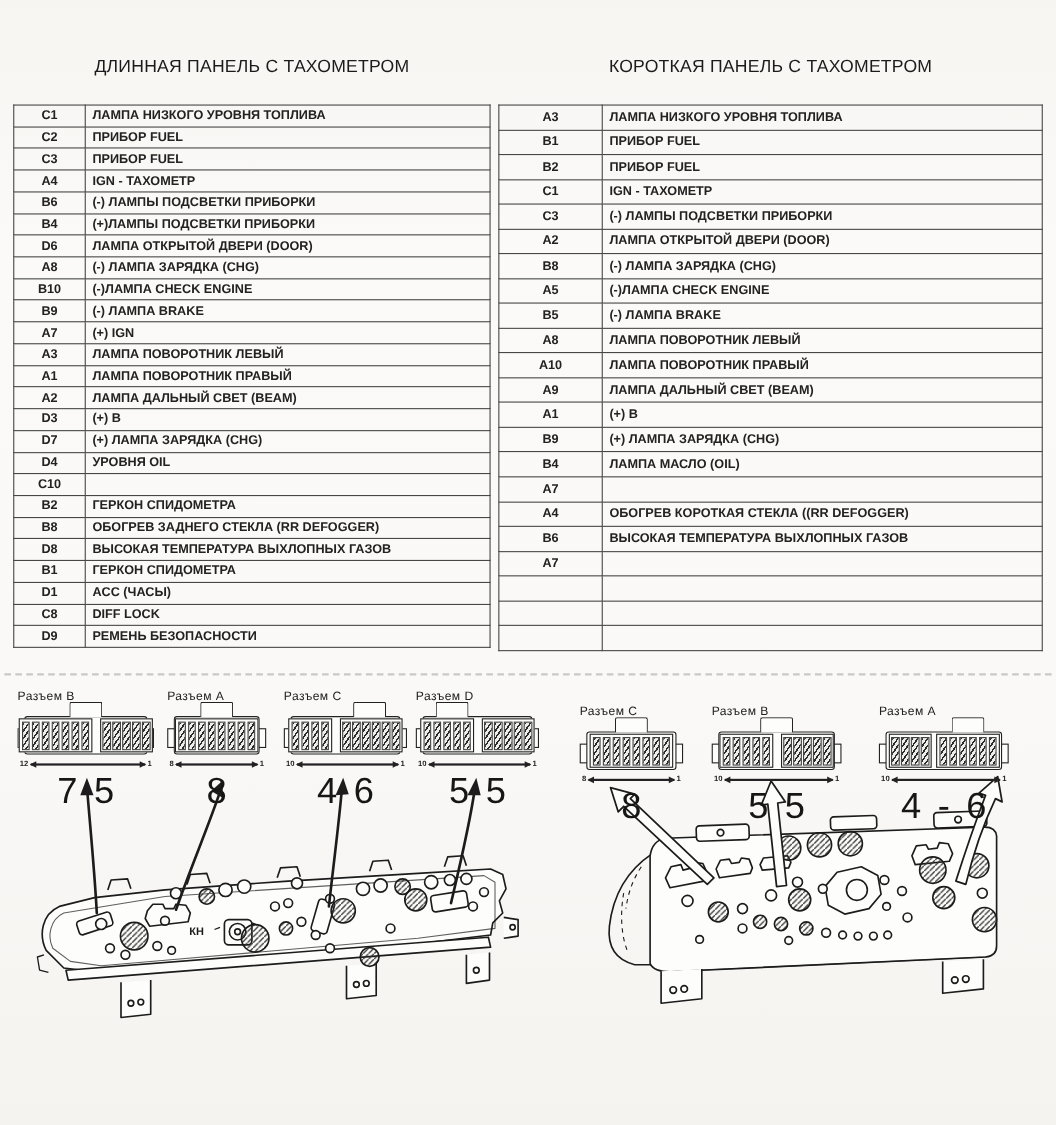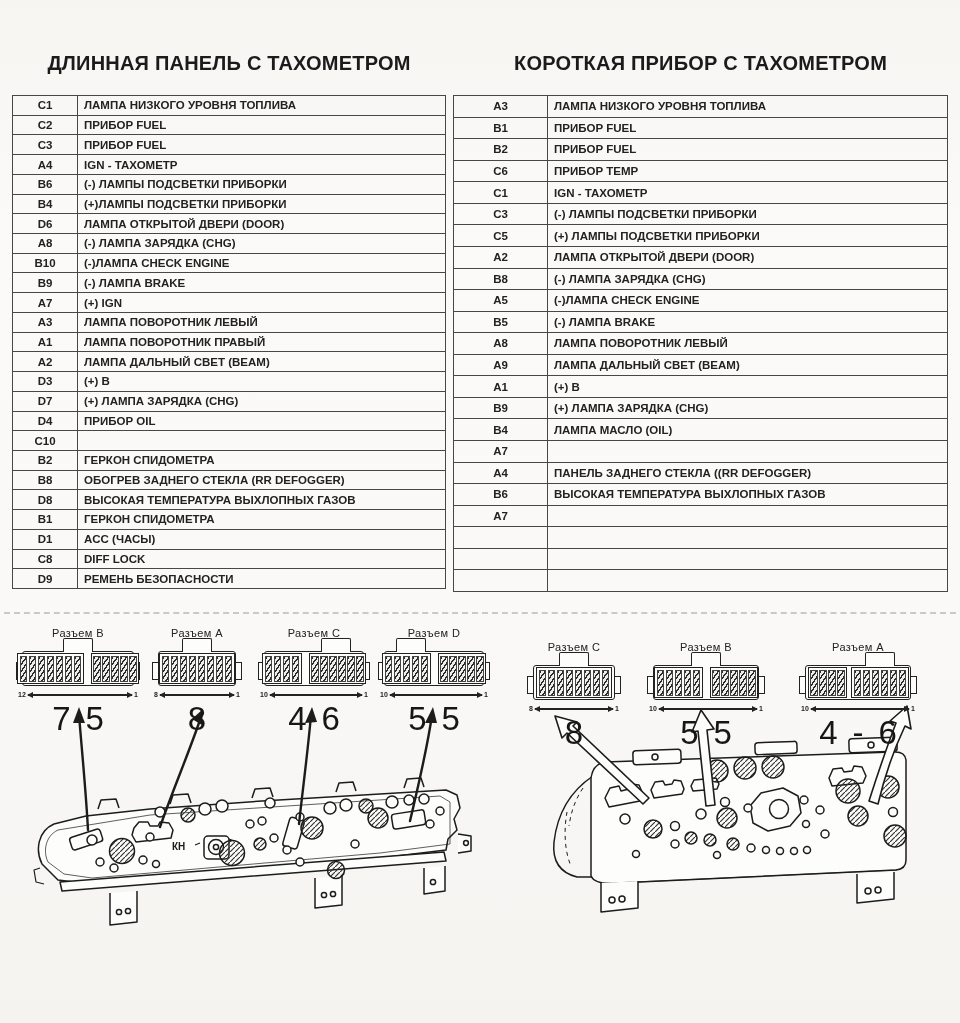--- a/index.html
+++ b/index.html
@@ -3,21 +3,21 @@
 <meta charset="utf-8">
 <style>
   html,body{margin:0;padding:0;}
   body{
     width:960px;height:1023px;position:relative;overflow:hidden;
     background:linear-gradient(180deg,#f6f5f2 0%,#fbfaf8 22%,#faf9f7 62%,#f4f3f0 100%);
     font-family:"Liberation Sans",sans-serif;color:#1d1d1d;
   }
   
   .panel-title{
-    position:absolute;top:52px;font-size:20px;font-weight:700;
+    position:absolute;top:52px;font-size:16px;font-weight:400;
     letter-spacing:.2px;color:#1b1b1b;text-align:center;white-space:nowrap;
   }
   #title-left{left:12px;width:434px;}
   #title-right{left:453px;width:495px;}
   
   .pin-table-wrap{position:absolute;top:95px;}
   #table-left{left:12px;width:434px;height:494px;}
   #table-right{left:453px;width:495px;height:497px;}
   table.pin-table{border-collapse:collapse;table-layout:fixed;width:100%;height:100%;}
   table.pin-table td{
@@ -31,21 +31,21 @@
   
   #diagrams{position:absolute;left:0;top:612px;width:960px;height:411px;}
   .fold-line{position:absolute;top:0;left:4px;right:4px;border-top:2px dashed #9a9a9a;opacity:.5;}
   .diag{position:absolute;top:0;height:411px;}
   #diag-left{left:0;width:505px;}
   #diag-right{left:505px;width:455px;}
   .diag svg{position:absolute;left:0;top:0;pointer-events:none;}
   
   .connector{position:absolute;z-index:3;}
   .conn-label{font-size:11px;font-weight:500;letter-spacing:.4px;color:#222;
-    text-align:center;height:15px;line-height:15px;}
+    text-align:left;height:15px;line-height:15px;}
   .conn-body{position:relative;height:45px;margin-top:3px;}
   .shell{position:absolute;left:6px;right:6px;top:7px;bottom:3px;border:1.6px solid #222;
     border-radius:3px;background:#fdfdfc;display:flex;align-items:center;justify-content:center;
     gap:7px;z-index:1;}
   .tight .shell{gap:4px;}
   .pin-block{display:flex;gap:1.5px;border:1px solid #222;padding:1.5px;background:#fdfdfc;}
   .pin{width:5.5px;height:24px;border:.5px solid #444;
     background:repeating-linear-gradient(125deg,#2c2c2c 0 1.4px,#eeeeea 1.4px 3.8px);}
   .notch{position:absolute;top:-6px;height:13px;width:28px;border:1.6px solid #222;
     border-bottom:none;background:#fdfdfc;border-radius:2px 2px 0 0;z-index:2;}
@@ -64,21 +64,21 @@
   .range-line::before{left:-1px;border-width:3px 6px 3px 0;border-right-color:#222;}
   .range-line::after{right:-1px;border-width:3px 0 3px 6px;border-left-color:#222;}
   .conn-nums{display:flex;justify-content:center;align-items:flex-start;gap:15px;
     margin-top:3px;font-size:33px;font-weight:400;color:#161616;line-height:34px;}
   .conn-nums span:empty{display:none;}
 </style>
 </head>
 <body>
 
 <div class="panel-title" id="title-left">ДЛИННАЯ ПАНЕЛЬ С ТАХОМЕТРОМ</div>
-<div class="panel-title" id="title-right">КОРОТКАЯ ПРИБОР С ТАХОМЕТРОМ</div>
+<div class="panel-title" id="title-right">КОРОТКАЯ ПАНЕЛЬ С ТАХОМЕТРОМ</div>
 
 <div class="pin-table-wrap" id="table-left">
   <table class="pin-table">
       <tbody>
         <tr>
           <td class="code">C1</td>
           <td class="desc">ЛАМПА НИЗКОГО УРОВНЯ ТОПЛИВА</td>
         </tr>
         <tr>
           <td class="code">C2</td>
@@ -135,21 +135,21 @@
         <tr>
           <td class="code">D3</td>
           <td class="desc">(+) B</td>
         </tr>
         <tr>
           <td class="code">D7</td>
           <td class="desc">(+) ЛАМПА ЗАРЯДКА (CHG)</td>
         </tr>
         <tr>
           <td class="code">D4</td>
-          <td class="desc">ПРИБОР OIL</td>
+          <td class="desc">УРОВНЯ OIL</td>
         </tr>
         <tr>
           <td class="code">C10</td>
           <td class="desc"></td>
         </tr>
         <tr>
           <td class="code">B2</td>
           <td class="desc">ГЕРКОН СПИДОМЕТРА</td>
         </tr>
         <tr>
@@ -188,56 +188,52 @@
         </tr>
         <tr>
           <td class="code">B1</td>
           <td class="desc">ПРИБОР FUEL</td>
         </tr>
         <tr>
           <td class="code">B2</td>
           <td class="desc">ПРИБОР FUEL</td>
         </tr>
         <tr>
-          <td class="code">C6</td>
-          <td class="desc">ПРИБОР TEMP</td>
-        </tr>
-        <tr>
           <td class="code">C1</td>
           <td class="desc">IGN - ТАХОМЕТР</td>
         </tr>
         <tr>
           <td class="code">C3</td>
           <td class="desc">(-) ЛАМПЫ ПОДСВЕТКИ ПРИБОРКИ</td>
         </tr>
         <tr>
-          <td class="code">C5</td>
-          <td class="desc">(+) ЛАМПЫ ПОДСВЕТКИ ПРИБОРКИ</td>
-        </tr>
-        <tr>
           <td class="code">A2</td>
           <td class="desc">ЛАМПА ОТКРЫТОЙ ДВЕРИ (DOOR)</td>
         </tr>
         <tr>
           <td class="code">B8</td>
           <td class="desc">(-) ЛАМПА ЗАРЯДКА (CHG)</td>
         </tr>
         <tr>
           <td class="code">A5</td>
           <td class="desc">(-)ЛАМПА CHECK ENGINE</td>
         </tr>
         <tr>
           <td class="code">B5</td>
           <td class="desc">(-) ЛАМПА BRAKE</td>
         </tr>
         <tr>
           <td class="code">A8</td>
           <td class="desc">ЛАМПА ПОВОРОТНИК ЛЕВЫЙ</td>
         </tr>
         <tr>
+          <td class="code">A10</td>
+          <td class="desc">ЛАМПА ПОВОРОТНИК ПРАВЫЙ</td>
+        </tr>
+        <tr>
           <td class="code">A9</td>
           <td class="desc">ЛАМПА ДАЛЬНЫЙ СВЕТ (BEAM)</td>
         </tr>
         <tr>
           <td class="code">A1</td>
           <td class="desc">(+) B</td>
         </tr>
         <tr>
           <td class="code">B9</td>
           <td class="desc">(+) ЛАМПА ЗАРЯДКА (CHG)</td>
@@ -245,21 +241,21 @@
         <tr>
           <td class="code">B4</td>
           <td class="desc">ЛАМПА МАСЛО (OIL)</td>
         </tr>
         <tr>
           <td class="code">A7</td>
           <td class="desc"></td>
         </tr>
         <tr>
           <td class="code">A4</td>
-          <td class="desc">ПАНЕЛЬ ЗАДНЕГО СТЕКЛА ((RR DEFOGGER)</td>
+          <td class="desc">ОБОГРЕВ КОРОТКАЯ СТЕКЛА ((RR DEFOGGER)</td>
         </tr>
         <tr>
           <td class="code">B6</td>
           <td class="desc">ВЫСОКАЯ ТЕМПЕРАТУРА ВЫХЛОПНЫХ ГАЗОВ</td>
         </tr>
         <tr>
           <td class="code">A7</td>
           <td class="desc"></td>
         </tr>
         <tr>

